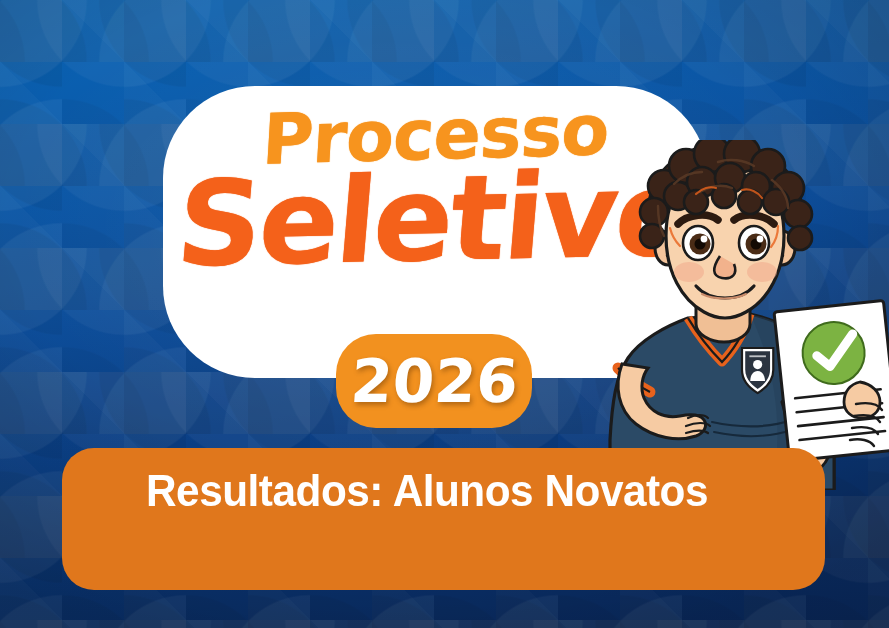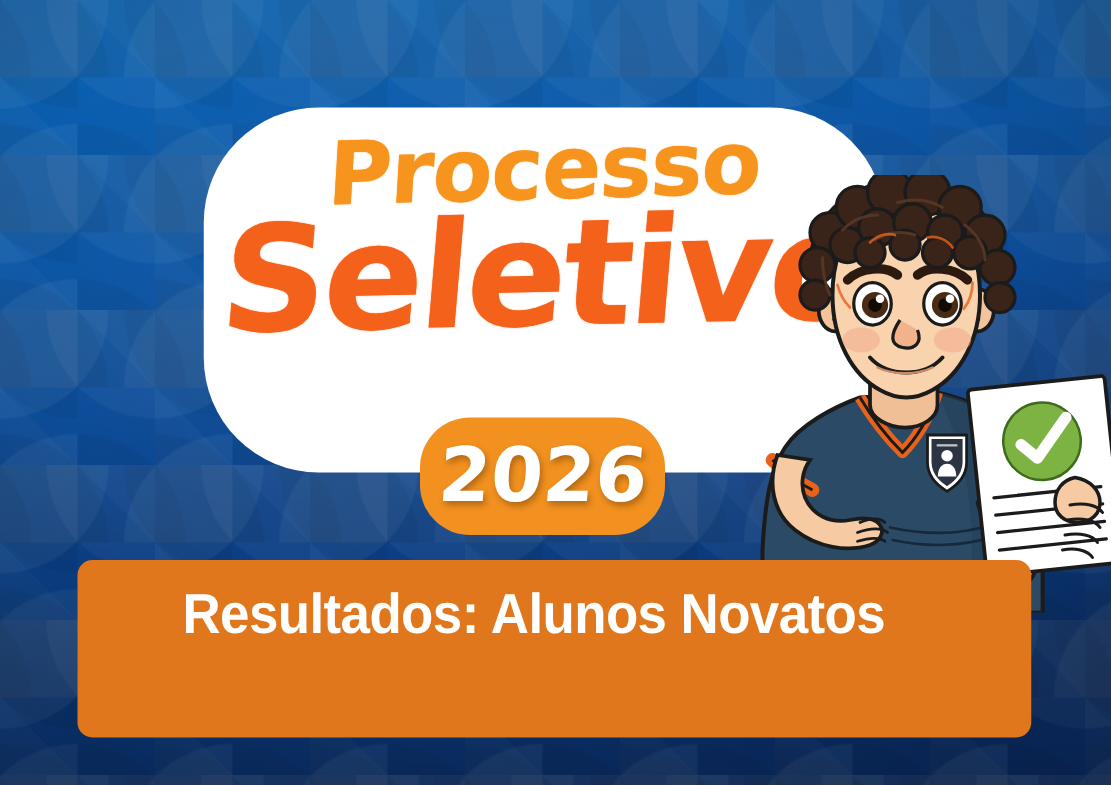--- a/index.html
+++ b/index.html
@@ -74,21 +74,21 @@
   .year-pill span{
     font-family:"DejaVu Sans",sans-serif;font-weight:700;
     font-size:60px;line-height:1;color:#ffffff;letter-spacing:0px;
     transform:skewX(-4deg);
     text-shadow:2px 3px 5px rgba(80,40,0,.38);
   }
 
   
   .result-banner{
     position:absolute;left:62px;top:448px;width:763px;height:142px;
-    background:#e0771c;border-radius:12px;
+    background:#e0771c;border-radius:32px;
   }
   .result-text{
     position:absolute;left:84px;top:20px;
     font-family:"Liberation Sans",sans-serif;font-weight:700;
     font-size:45px;line-height:1;color:#ffffff;
     letter-spacing:-.5px;
     transform:scaleX(.94);transform-origin:left center;
     white-space:nowrap;
   }
 

